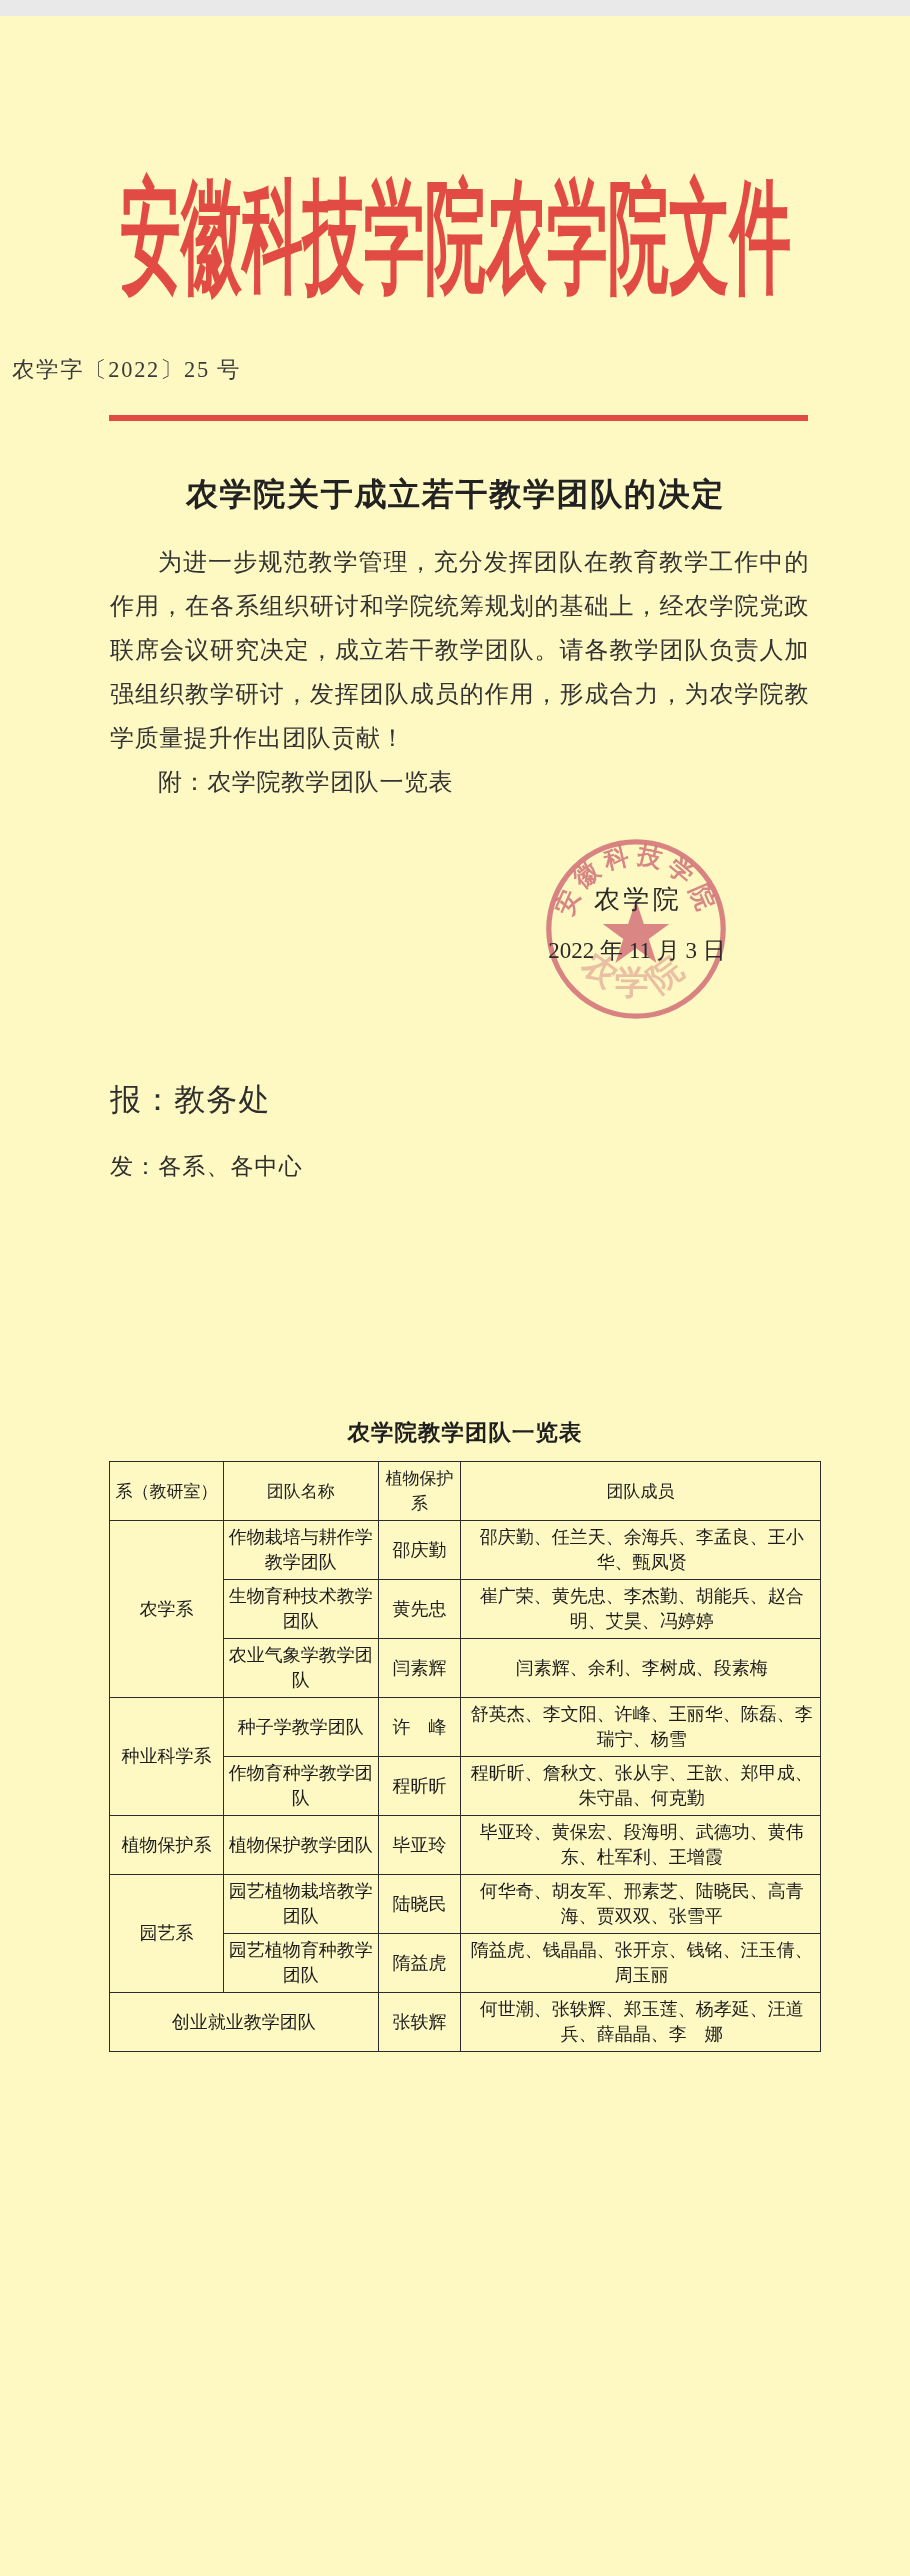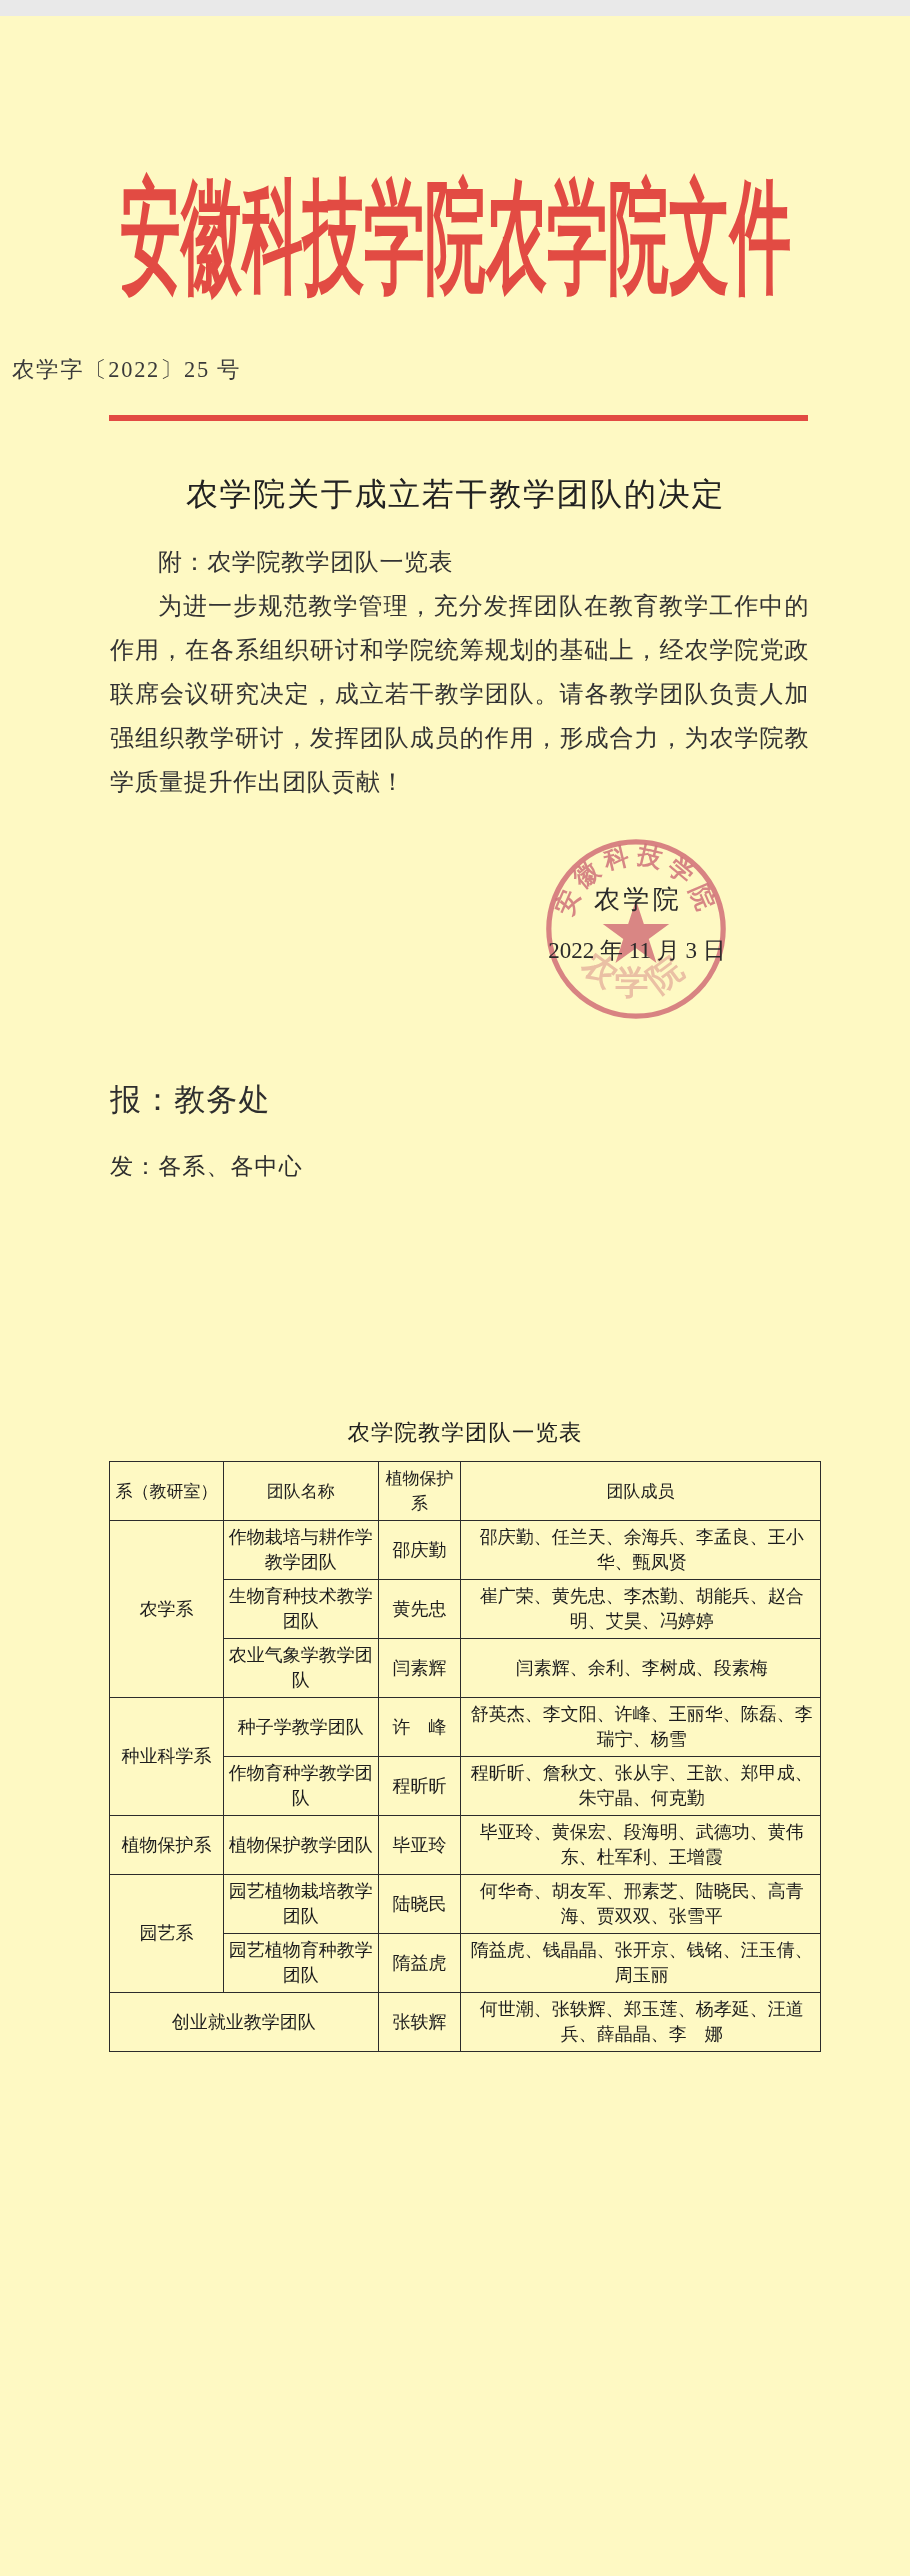--- a/index.html
+++ b/index.html
@@ -30,21 +30,21 @@
     position:absolute;top:338px;left:12px;width:100%;
     text-align:left;font-size:22.4px;letter-spacing:1.7px;color:#3a3a3a;
   }
   .red-rule{
     position:absolute;top:399px;left:109px;width:699px;height:6.3px;
     background:var(--red);
   }
   
   .doc-title{
     position:absolute;top:457px;left:0;width:100%;
-    text-align:center;font-size:32px;font-weight:400;letter-spacing:1.7px;color:#222;
+    text-align:center;font-size:32px;font-weight:700;letter-spacing:1.7px;color:#222;
   }
   .body-text{
     position:absolute;top:524px;left:110px;width:699px;
     font-size:24px;line-height:44px;text-align:justify;color:#333;
     letter-spacing:0.6px;
   }
   .body-text p{margin:0;text-indent:2em;}
   
   .seal-wrap{position:absolute;top:820px;left:543px;width:186px;height:186px;}
   .seal-wrap svg{width:100%;height:100%;}
@@ -55,21 +55,21 @@
   .sign-date{
     position:absolute;top:919px;left:525px;width:224px;
     text-align:center;font-size:23px;color:#2a2a2a;z-index:2;white-space:nowrap;
   }
   
   .recipient-report{position:absolute;top:1063px;left:110px;font-size:31px;letter-spacing:1.1px;}
   .recipient-distribute{position:absolute;top:1135px;left:110px;font-size:23px;letter-spacing:1.1px;}
   
   .table-title{
     position:absolute;top:1401px;left:109px;width:712px;
-    text-align:center;font-size:22.4px;font-weight:400;letter-spacing:1.1px;color:#1f1f1f;
+    text-align:center;font-size:22.4px;font-weight:700;letter-spacing:1.1px;color:#1f1f1f;
   }
   .table-box{position:absolute;top:1445px;left:109px;width:712px;}
   table.teams{
     width:100%;border-collapse:collapse;table-layout:fixed;
     border:1.7px solid #2c2c2c;
   }
   table.teams th,table.teams td{
     border:1.1px solid #2c2c2c;
     font-size:18px;line-height:25px;
     padding:4px 3.4px;
@@ -85,22 +85,22 @@
 <body>
 
 <div class="page">
 
   <div class="masthead">安徽科技学院农学院文件</div>
   <div class="doc-number">农学字〔2022〕25 号</div>
   <div class="red-rule"></div>
 
   <div class="doc-title">农学院关于成立若干教学团队的决定</div>
   <div class="body-text">
+    <p>为进一步规范教学管理，充分发挥团队在教育教学工作中的作用，在各系组织研讨和学院统筹规划的基础上，经农学院党政联席会议研究决定，成立若干教学团队。请各教学团队负责人加强组织教学研讨，发挥团队成员的作用，形成合力，为农学院教学质量提升作出团队贡献！</p>
     <p>附：农学院教学团队一览表</p>
-    <p>为进一步规范教学管理，充分发挥团队在教育教学工作中的作用，在各系组织研讨和学院统筹规划的基础上，经农学院党政联席会议研究决定，成立若干教学团队。请各教学团队负责人加强组织教学研讨，发挥团队成员的作用，形成合力，为农学院教学质量提升作出团队贡献！</p>
   </div>
 
   <div class="seal-wrap">
     <svg viewBox="0 0 320 320">
       <circle cx="160" cy="160" r="150" fill="none" stroke="#d4757b" stroke-width="9" opacity="0.9"></circle>
       <path id="sealTopArc" d="M 51.8 131 A 112 112 0 0 1 268.2 131" fill="none"></path>
       <path id="sealBottomArc" d="M 88 245.8 A 112 112 0 0 0 232 245.8" fill="none"></path>
       <text font-size="42" fill="#d0737a" letter-spacing="10" opacity="0.85" font-weight="700">
         <textPath href="#sealTopArc" startOffset="50%" text-anchor="middle">安徽科技学院</textPath>
       </text>

